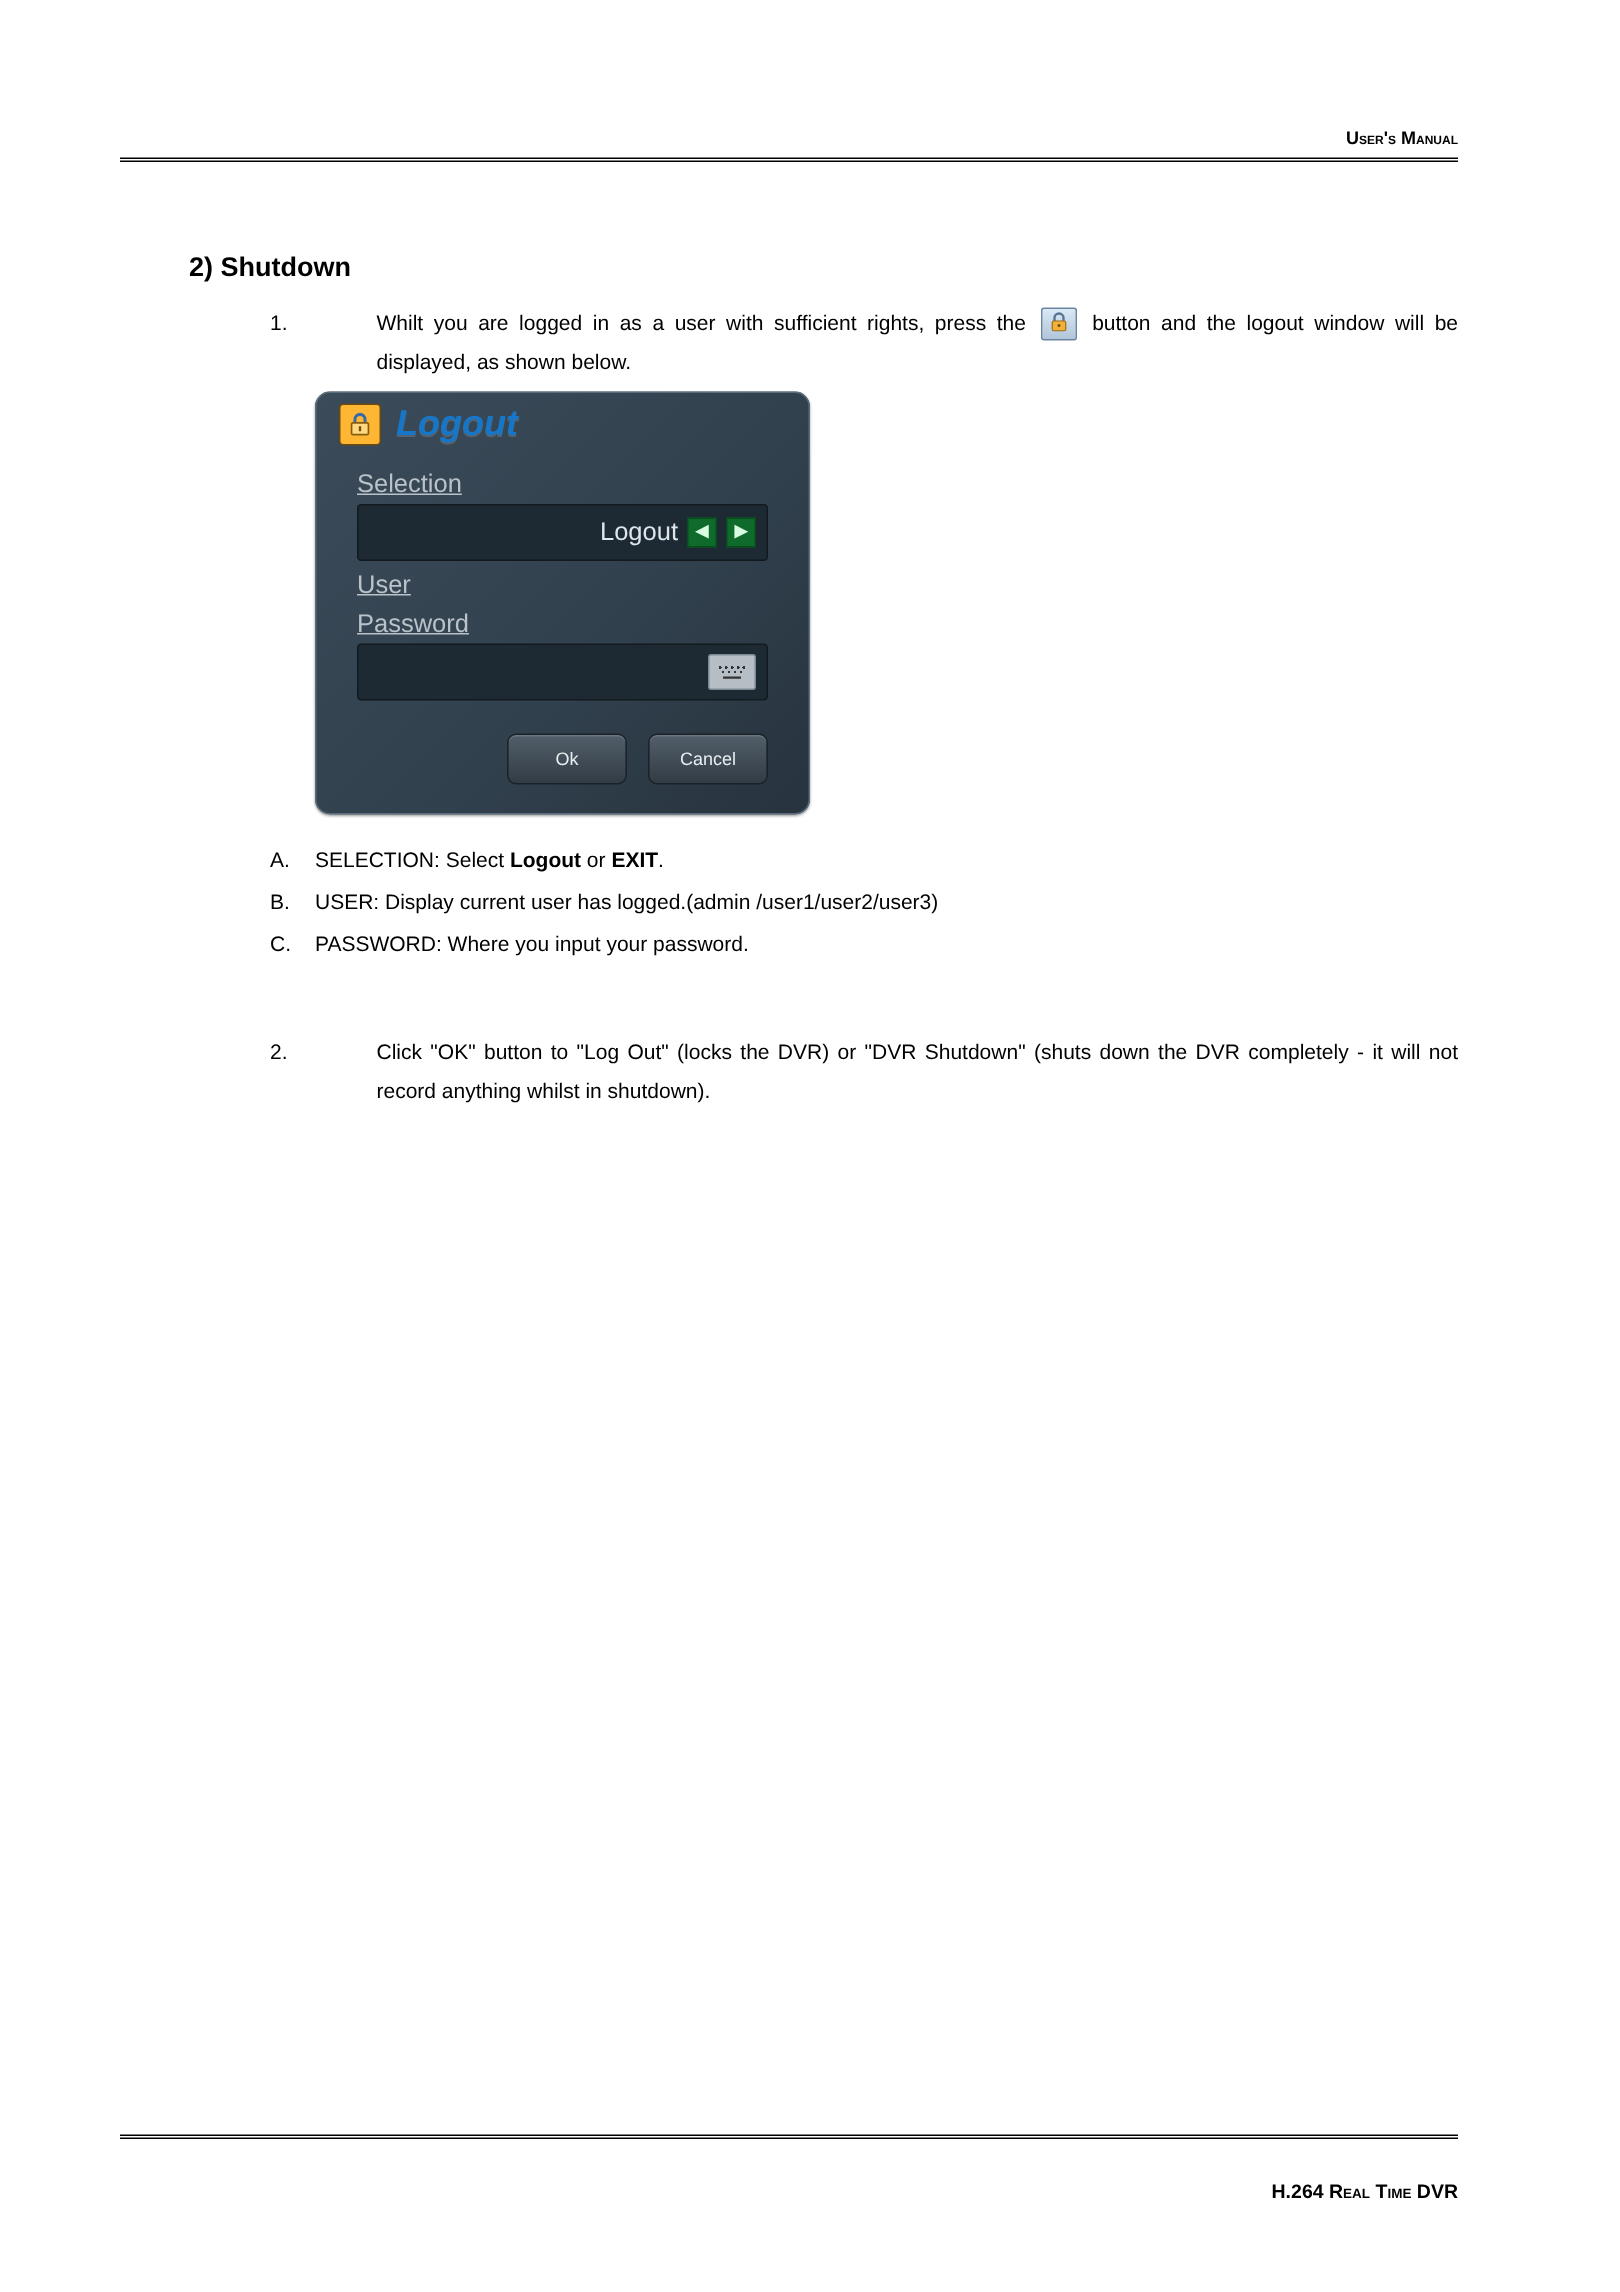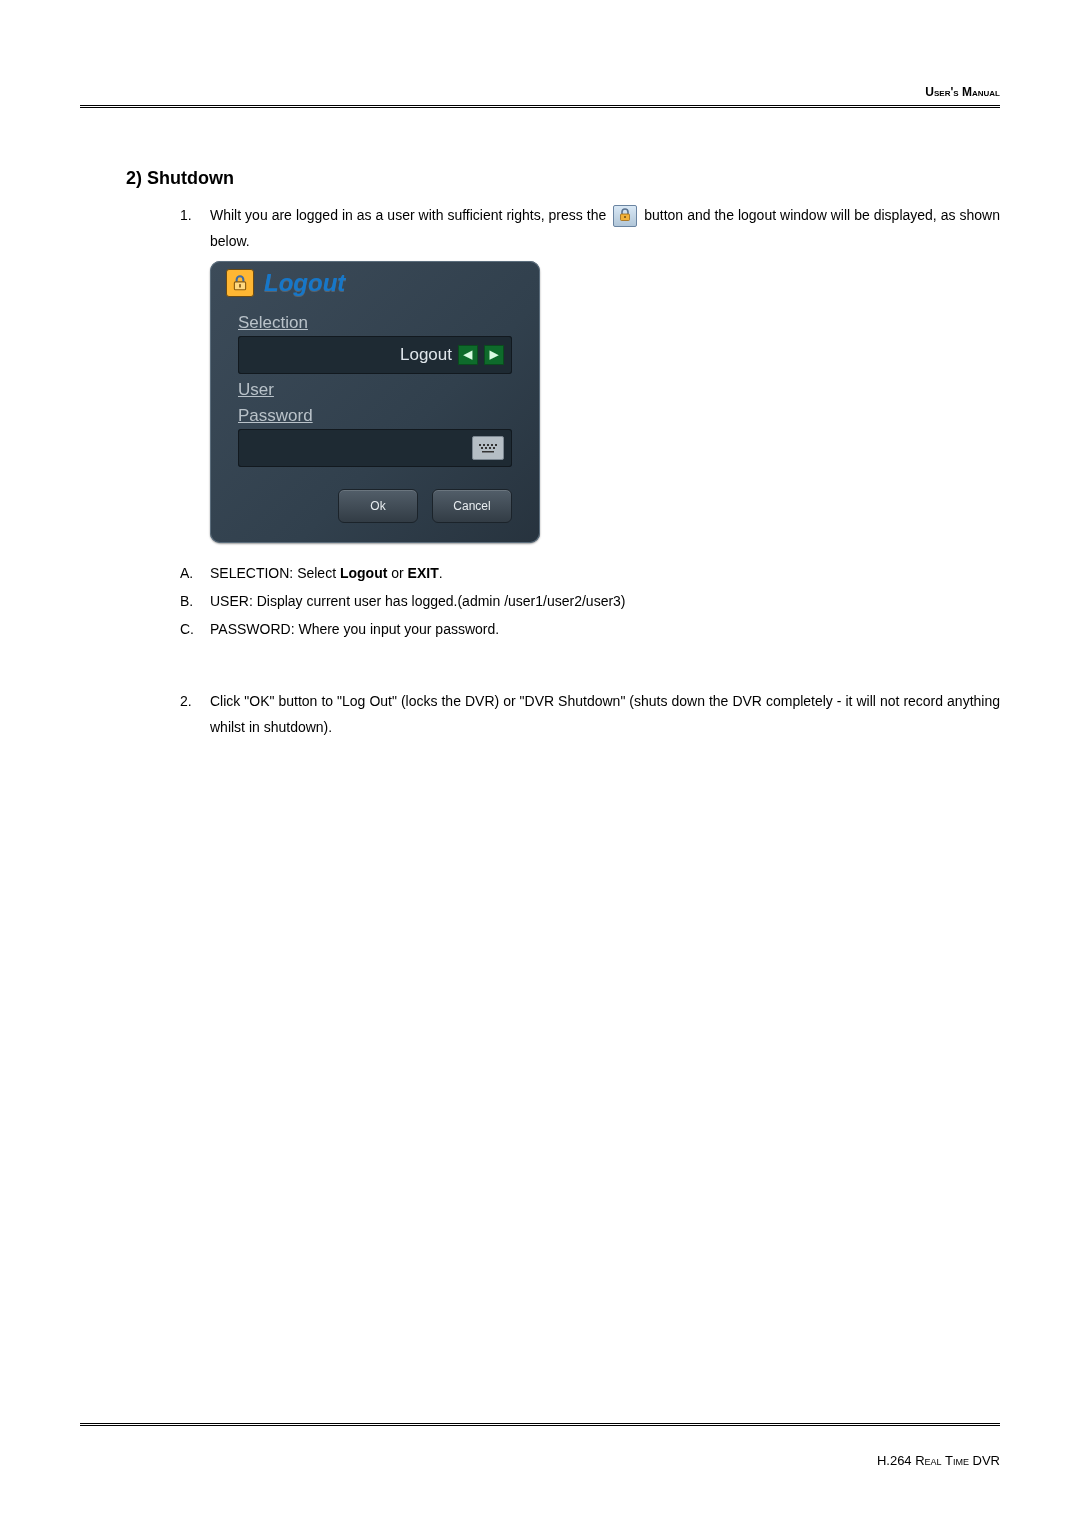--- a/index.html
+++ b/index.html
@@ -7,21 +7,21 @@
     padding: 0;
     font-family: Verdana, Geneva, sans-serif;
     font-size: 14px;
     color: #000;
     width: 1080px;
     min-height: 1528px;
     box-sizing: border-box;
     position: relative;
   }
   .page {
-    padding: 85px 80px 60px 80px;
+    padding: 85px 108px 60px 80px;
     box-sizing: border-box;
     width: 100%;
     min-height: 1528px;
     display: flex;
     flex-direction: column;
     justify-content: center;
   }
   .header-right {
     text-align: right;
     font-size: 12px;
@@ -55,20 +55,21 @@
     justify-content: space-between;
     align-items: flex-start;
   }
   .num-item .marker {
     width: 30px;
     flex: 0 0 auto;
   }
   .num-item .body {
     flex: 1;
     text-align: justify;
+    margin-left: 41px;
   }
   .inline-icon {
     display: inline-block;
     vertical-align: middle;
     width: 22px;
     height: 20px;
     background: linear-gradient(#d9e8f5, #b1c6d8);
     border: 1px solid #6a84a1;
     border-radius: 2px;
     position: relative;
@@ -213,21 +214,21 @@
   }
   .footer-area {
     margin-top: auto;
   }
   .double-rule.bottom {
     margin: 0 0 10px 0;
   }
   .footer-right {
     text-align: right;
     font-size: 13px;
-    font-weight: normal;
+    font-weight: bold;
     font-variant: small-caps;
     margin-top: 23px;
   }
   .page-number {
     text-align: center;
     font-family: 'Times New Roman', serif;
     font-size: 16px;
     margin-top: 10px;
   }
   b { font-weight: bold; }

